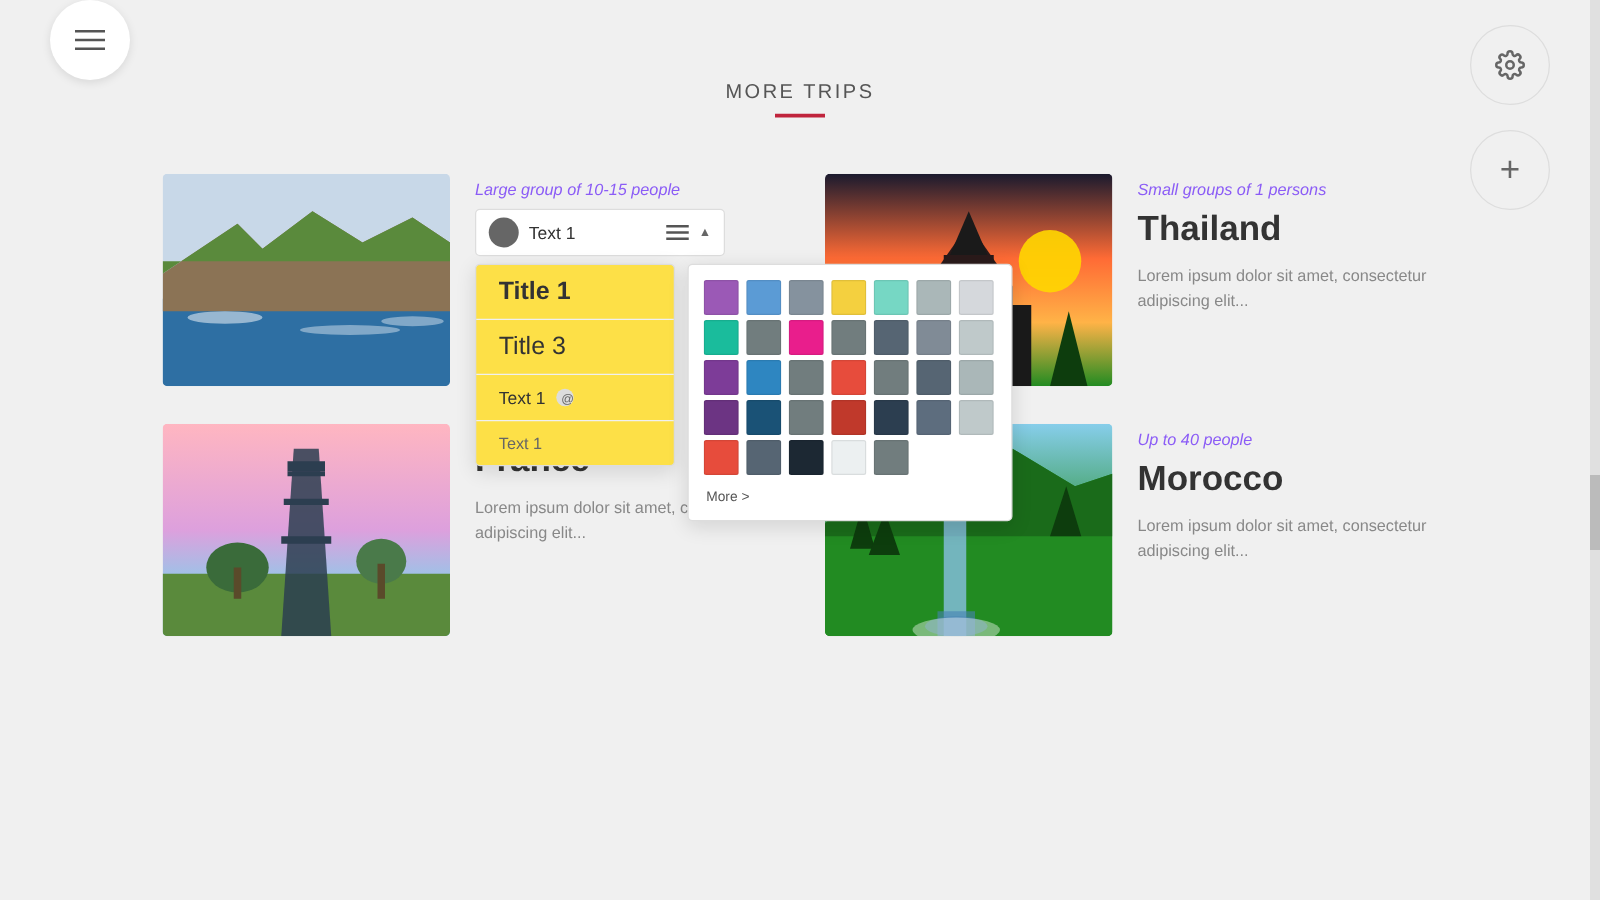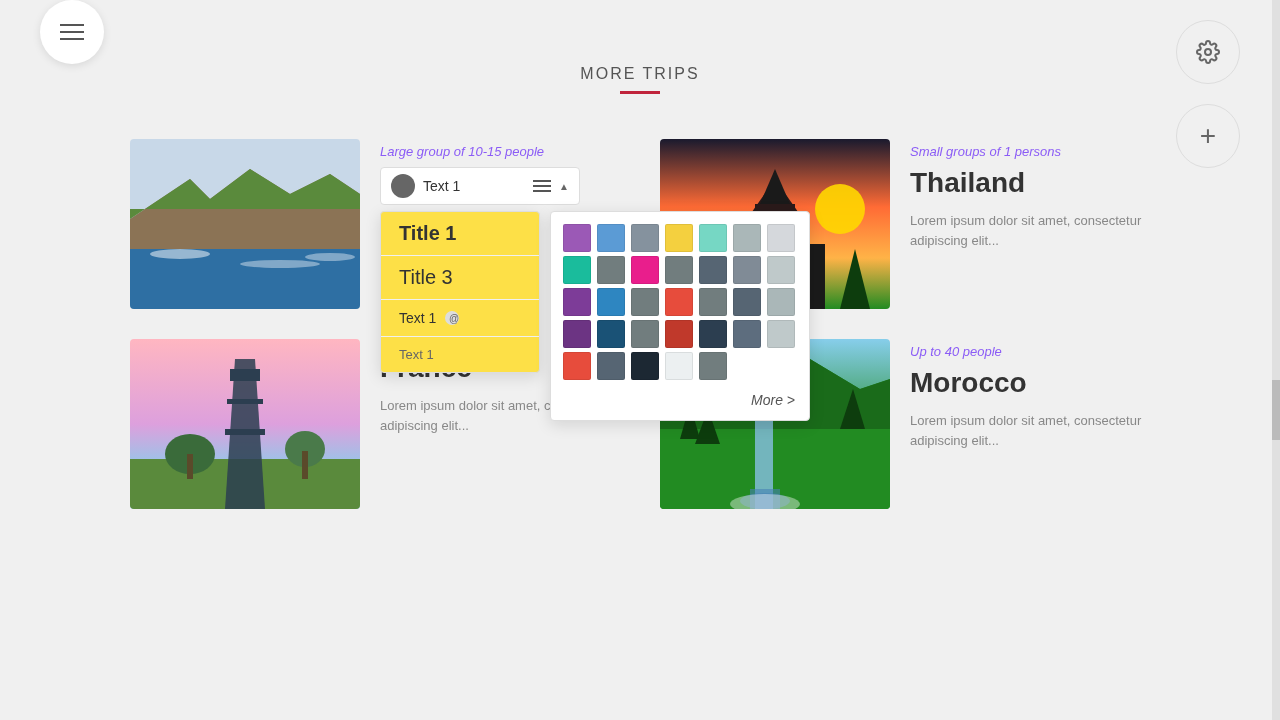--- a/index.html
+++ b/index.html
@@ -223,26 +223,24 @@
       margin-bottom: 8px;
     }
     .color-swatch {
       width: 28px;
       height: 28px;
       border-radius: 2px;
       cursor: pointer;
       border: 1px solid rgba(0,0,0,0.08);
     }
     .color-more {
-      text-align: right;
-      font-size: 14px;
+      font-size: 11px;
       color: #555;
       cursor: pointer;
       padding: 4px 2px 0;
-      font-style: italic;
     }
 
     
     .scrollbar {
       position: absolute;
       right: 0;
       top: 0;
       width: 8px;
       height: 720px;
       background: #e0e0e0;

